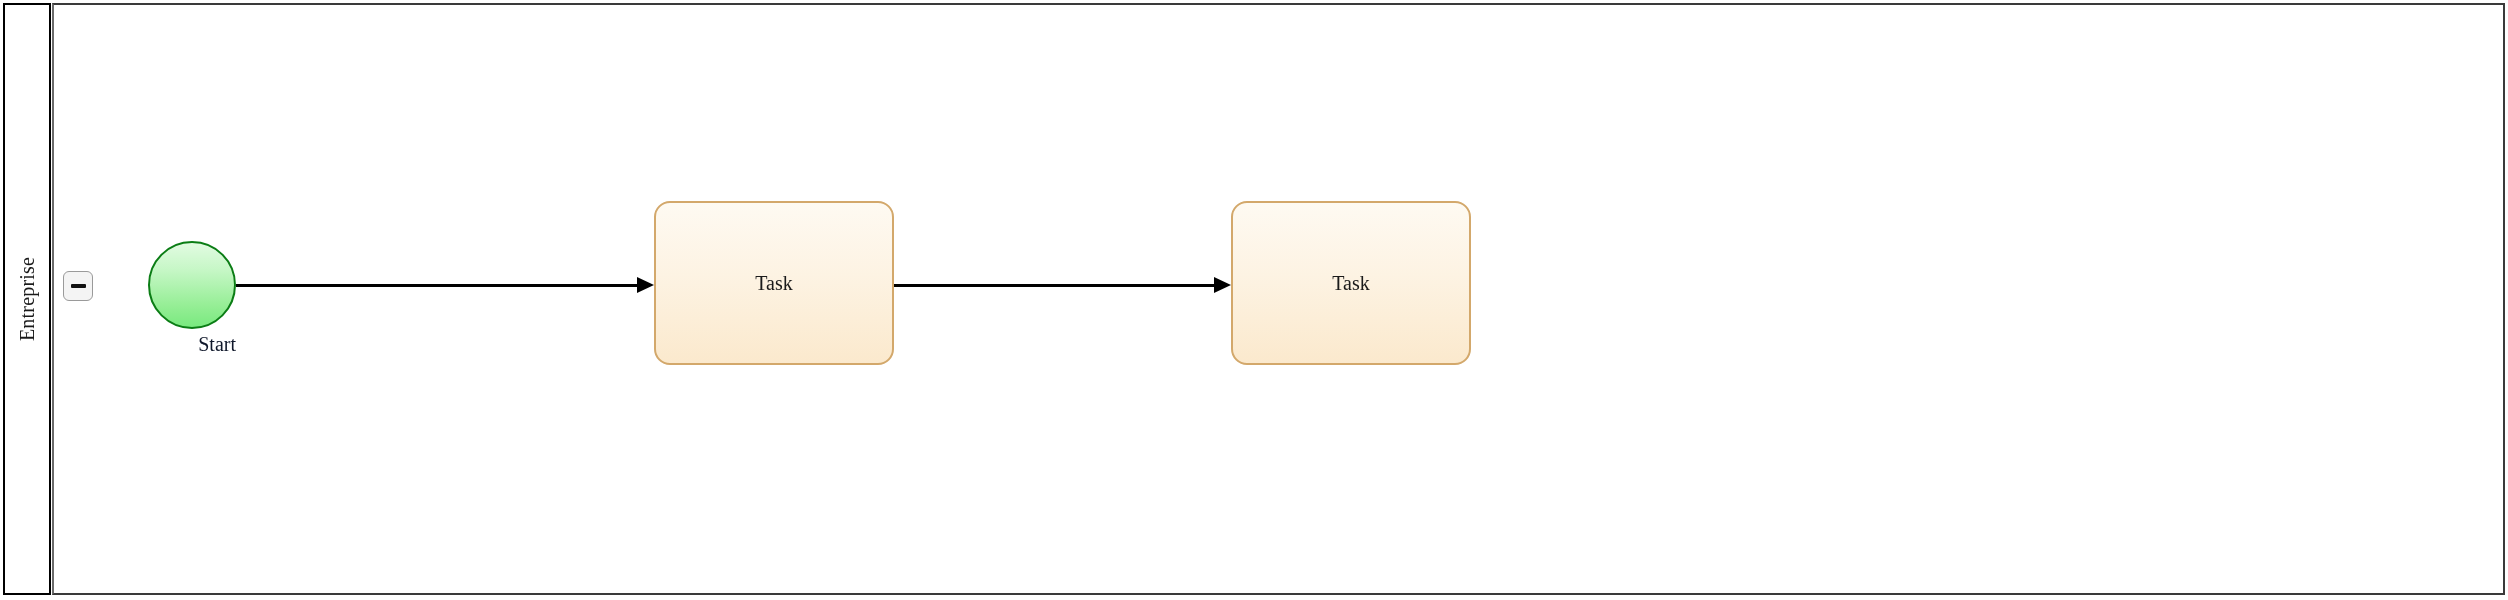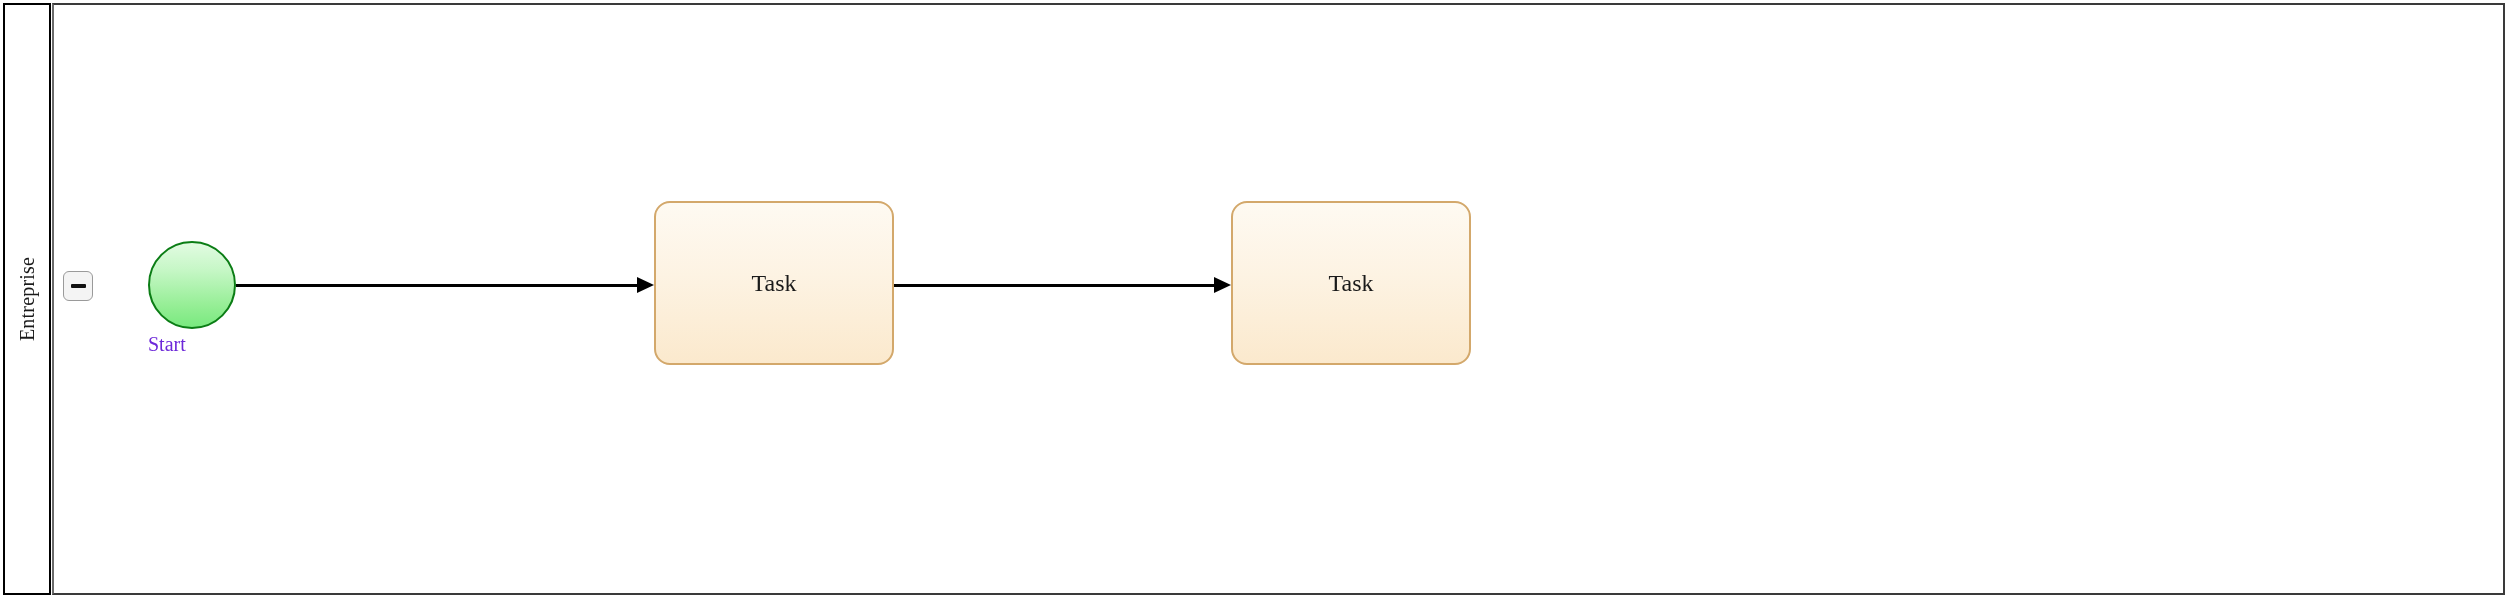--- a/index.html
+++ b/index.html
@@ -101,41 +101,41 @@
     box-sizing: border-box;
     border-radius: 50%;
     border: 2.5px solid #0b7d15;
     background: linear-gradient(to bottom, #e2fbe2 0%, #c6f7c6 32%, #95ee95 75%, #79e97f 100%);
   }
   .start-label {
     position: absolute;
     left: 145px;
     top: 330px;
     width: 88px;
-    text-align: left;
+    text-align: right;
     font-family: "Liberation Serif", "DejaVu Serif", serif;
     font-size: 20px;
-    color: #6d28d9;
+    color: #0f172a;
     white-space: nowrap;
   }
 
   
   .task {
     position: absolute;
     box-sizing: border-box;
     border: 2px solid #d3a86b;
     border-radius: 16px;
     background: linear-gradient(to bottom, #fefaf2 0%, #fdf3e3 45%, #fbe9cd 100%);
     display: flex;
     align-items: center;
     justify-content: center;
   }
   .task-label {
     font-family: "Liberation Serif", "DejaVu Serif", serif;
-    font-size: 24px;
+    font-size: 20px;
     color: #1a1a1a;
     text-align: center;
     white-space: nowrap;
   }
   #task-1 { left: 651px;  top: 198px; width: 240px; height: 164px; }
   #task-2 { left: 1228px; top: 198px; width: 240px; height: 164px; }
 
   
   .flow {
     position: absolute;

